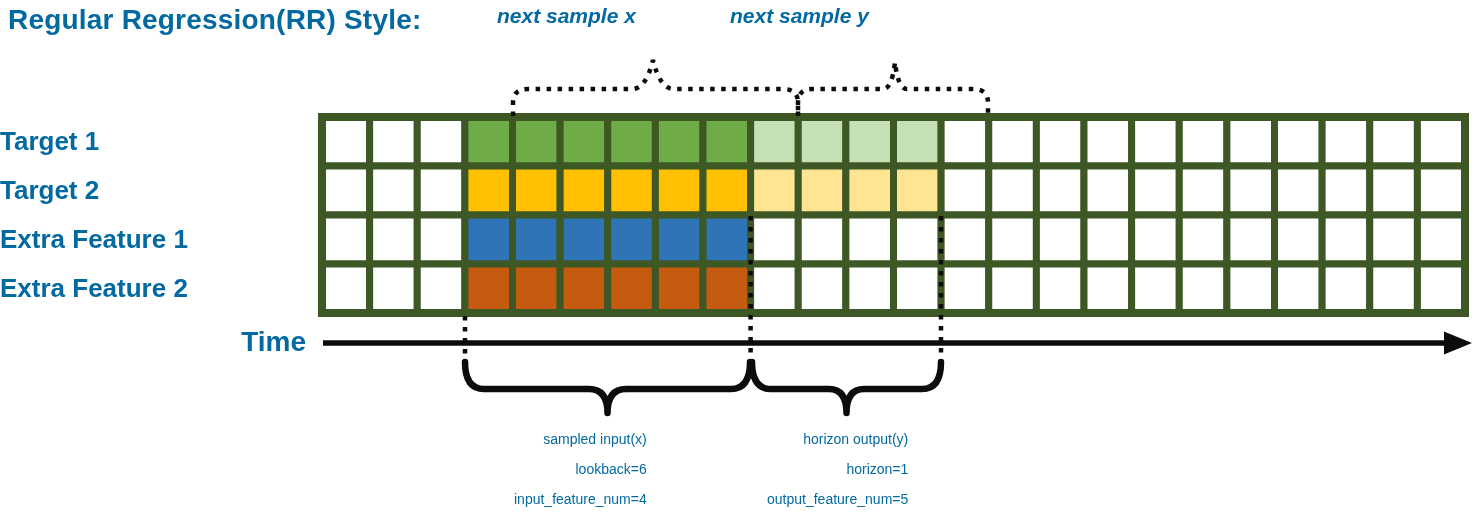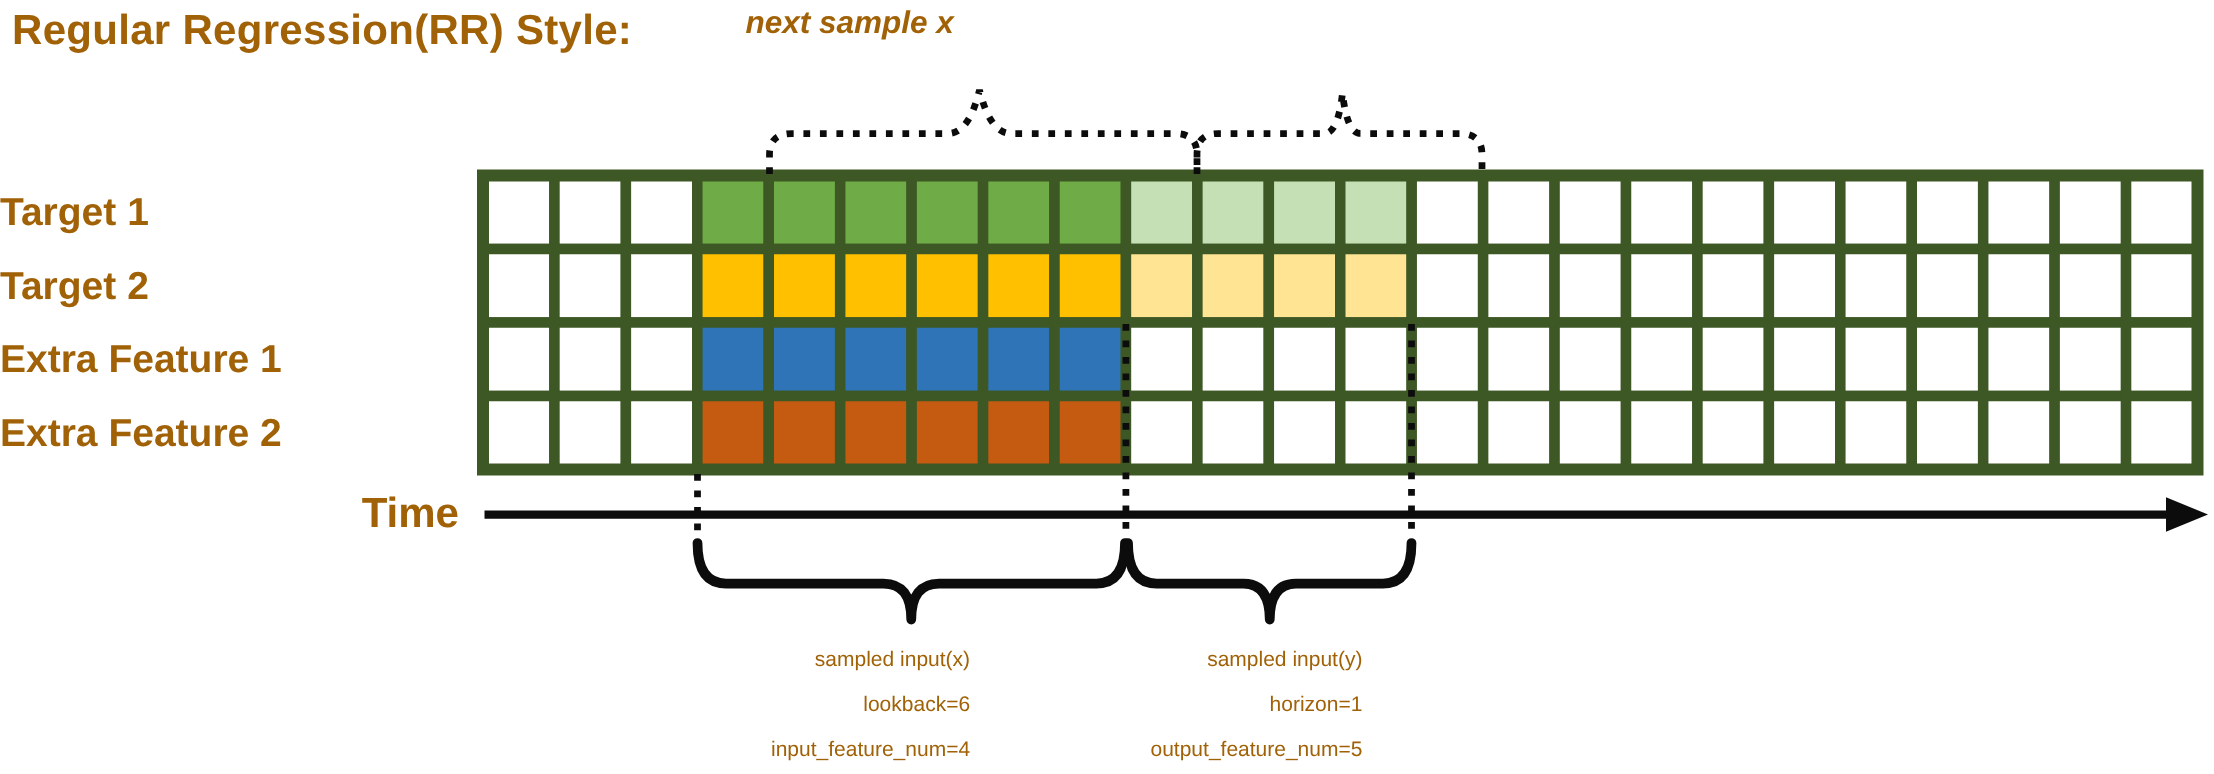--- a/index.html
+++ b/index.html
@@ -2,21 +2,21 @@
 <html><head>
 <meta charset="utf-8">
 <style>
   html, body { margin: 0; padding: 0; background: #ffffff; }
   .canvas {
     position: relative;
     width: 1476px;
     height: 516px;
     background: #ffffff;
     font-family: "Liberation Sans", sans-serif;
-    color: #a16207;
+    color: #0369a1;
     overflow: hidden;
   }
   .title {
     position: absolute;
     left: 8px; top: 4px;
     font-size: 28px;
     font-weight: 700;
     letter-spacing: 0.2px;
   }
   .top-label {
@@ -60,20 +60,21 @@
   svg { position: absolute; left: 0; top: 0; }
 </style>
 </head>
 <body>
 
 <div class="canvas">
 
   <div class="title">Regular Regression(RR) Style:</div>
 
   <div class="top-label x">next sample x</div>
+  <div class="top-label y">next sample y</div>
 
   <svg width="1476" height="516">
 
     <g id="grid-cells">
         <rect x="322.00" y="117" width="47.63" height="49" fill="#FFFFFF" stroke="#3E5825" stroke-width="7"></rect>
         <rect x="369.63" y="117" width="47.63" height="49" fill="#FFFFFF" stroke="#3E5825" stroke-width="7"></rect>
         <rect x="417.25" y="117" width="47.63" height="49" fill="#FFFFFF" stroke="#3E5825" stroke-width="7"></rect>
         <rect x="464.88" y="117" width="47.63" height="49" fill="#6FAC47" stroke="#3E5825" stroke-width="7"></rect>
         <rect x="512.50" y="117" width="47.63" height="49" fill="#6FAC47" stroke="#3E5825" stroke-width="7"></rect>
         <rect x="560.13" y="117" width="47.63" height="49" fill="#6FAC47" stroke="#3E5825" stroke-width="7"></rect>
@@ -195,18 +196,18 @@
   <div class="row-label" style="top:272px">Extra Feature 2</div>
 
   <div class="time-label">Time</div>
 
   <div class="sample-block input">
     <div>sampled input(x)</div>
     <div>lookback=6</div>
     <div>input_feature_num=4</div>
   </div>
   <div class="sample-block output">
-    <div>sampled input(y)</div>
+    <div>horizon output(y)</div>
     <div>horizon=1</div>
     <div>output_feature_num=5</div>
   </div>
 
 </div>
 
 </body></html>

